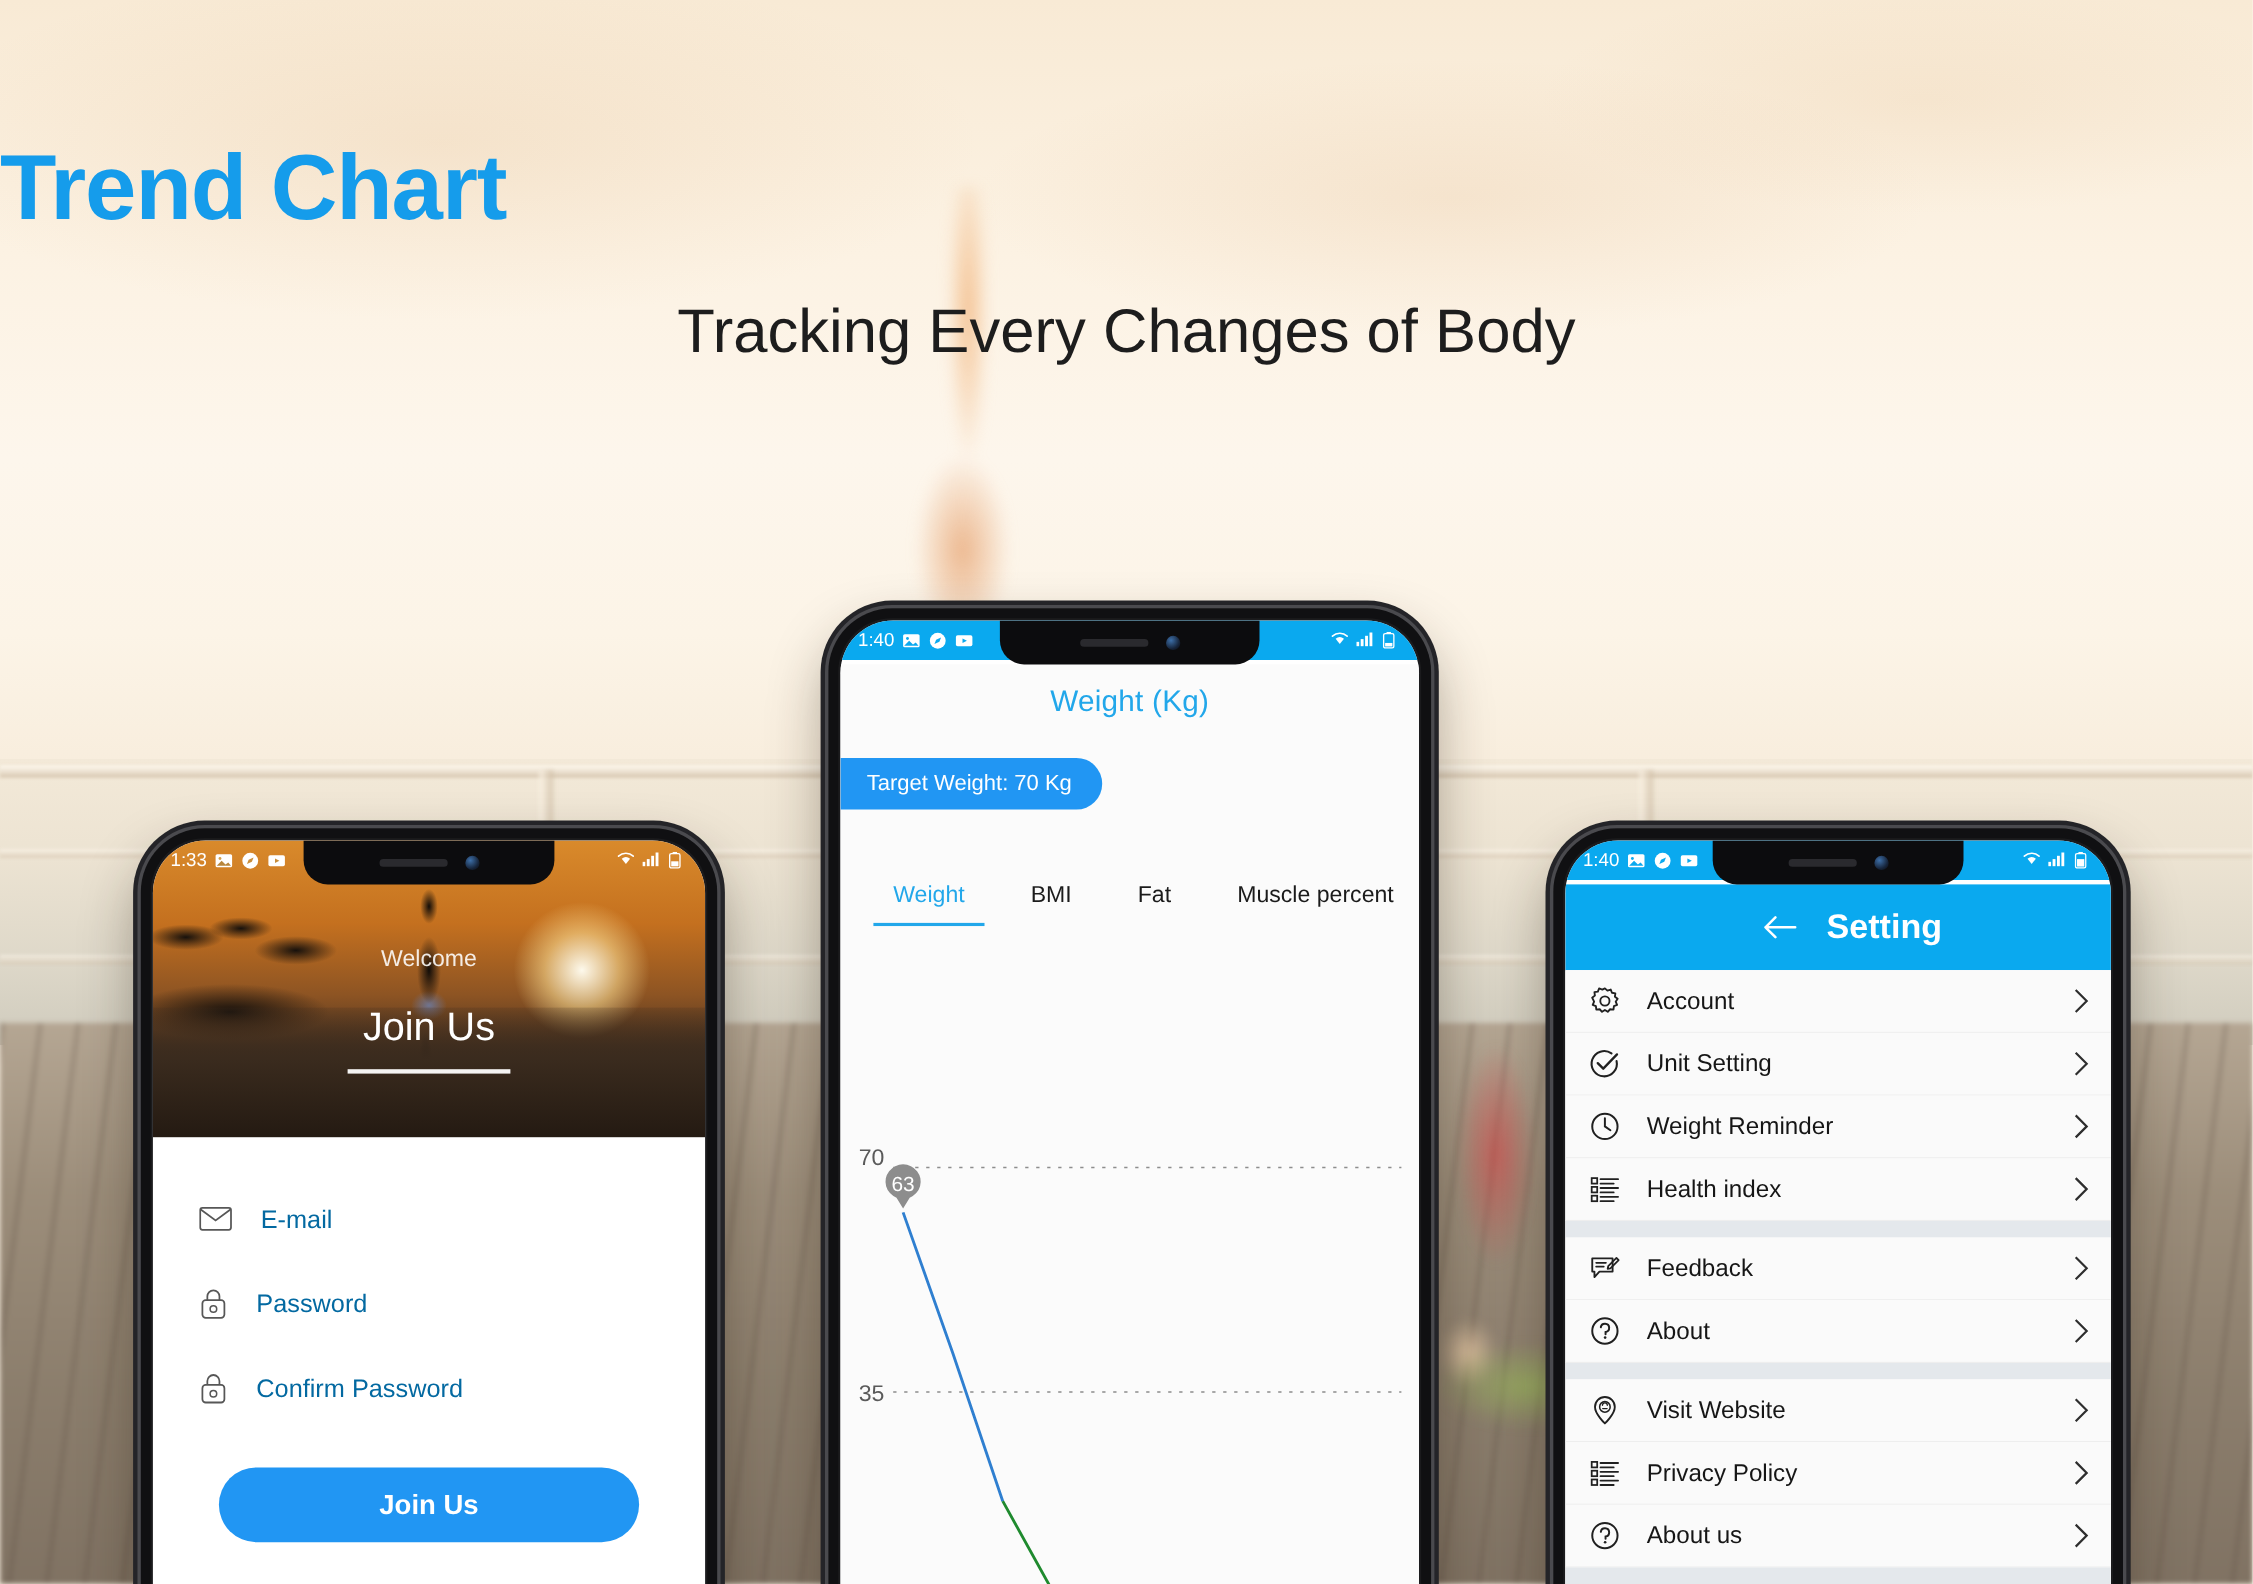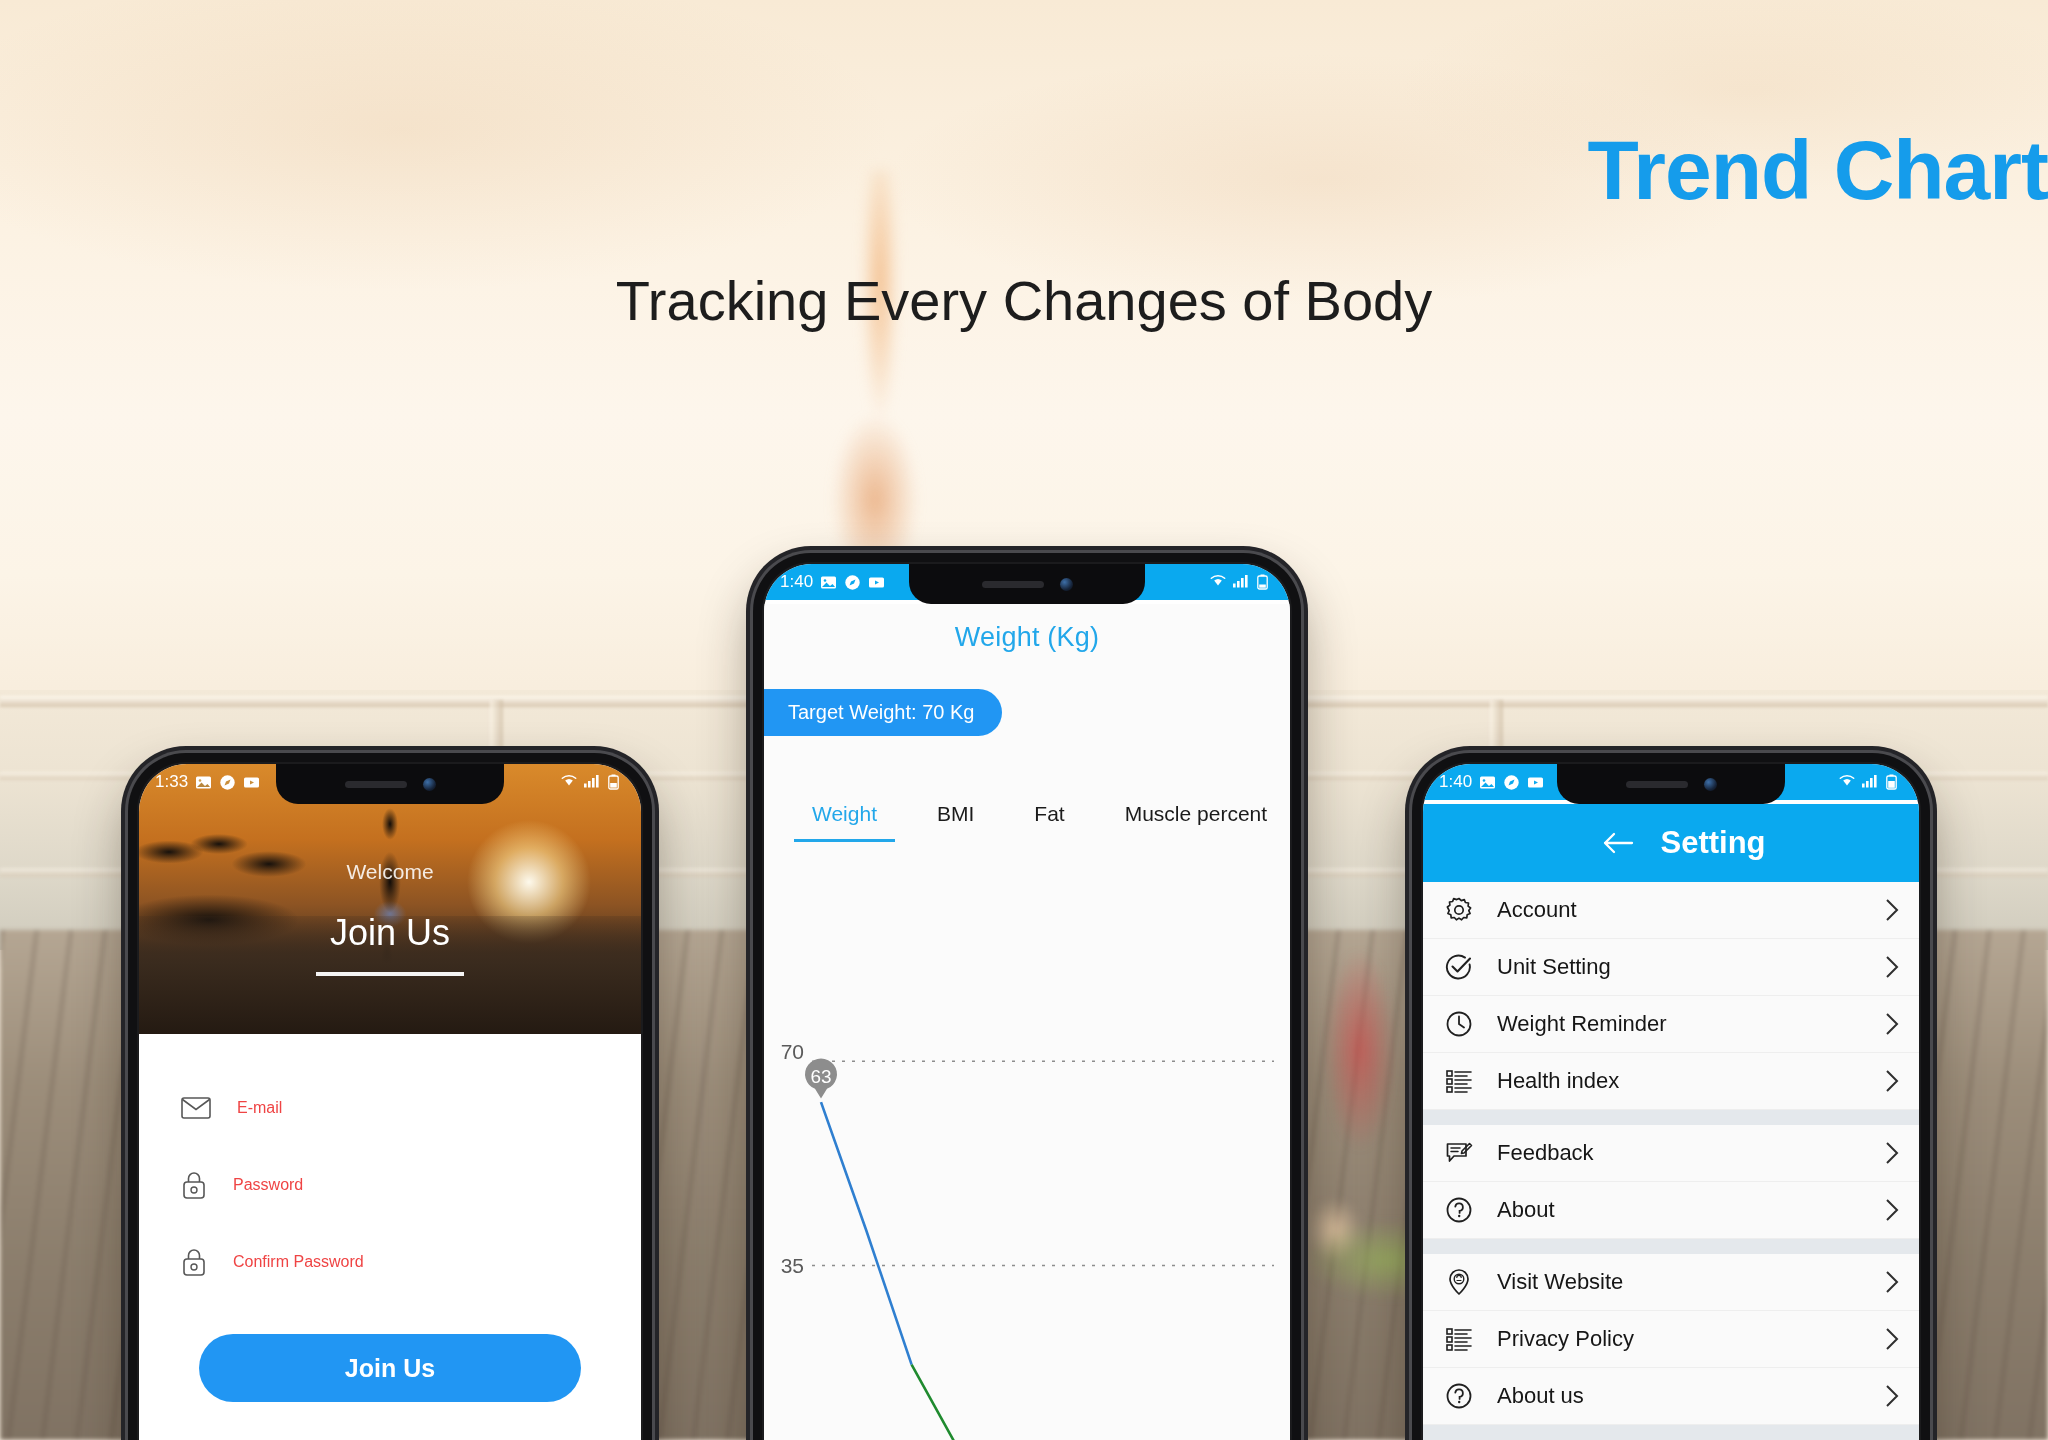--- a/index.html
+++ b/index.html
@@ -67,21 +67,21 @@
     background:
       radial-gradient(ellipse 50px 140px at 120px 120px, rgba(206,72,72,.68), rgba(206,72,72,0) 72%),
       radial-gradient(ellipse 120px 55px at 150px 330px, rgba(158,200,86,.55), rgba(158,200,86,0) 72%),
       radial-gradient(ellipse 38px 46px at 95px 300px, rgba(240,208,170,.75), rgba(240,208,170,0) 70%);
     filter: blur(5px);
   }
 
   
   .hero-title {
     position: absolute; left: 0; top: 122px; width: 2048px;
-    text-align: right;
+    text-align: left;
     font-size: 84px; font-weight: 700; letter-spacing: -1px;
     color: #159ceb;
     font-family: "Liberation Sans", sans-serif;
   }
   .hero-sub {
     position: absolute; left: 0; top: 268px; width: 2048px;
     text-align: center;
     font-size: 56px; font-weight: 400; color: #1d1d1d;
     font-family: "Liberation Sans", sans-serif;
   }
@@ -171,21 +171,21 @@
   }
   .jl-underline {
     position: absolute; left: 50%; transform: translateX(-50%); top: 208px;
     width: 148px; height: 4px; background: rgba(255,255,255,.95); z-index: 5;
   }
   .jl-form { position: absolute; left: 0; right: 0; top: 270px; bottom: 0; background: #fff; }
   .jl-field {
     position: absolute; left: 42px; right: 42px; height: 44px;
     display: flex; align-items: center; gap: 26px;
   }
-  .jl-field .ph { color: #ef4444; font-size: 16px; }
+  .jl-field .ph { color: #0369a1; font-size: 23px; }
   .jl-btn {
     position: absolute; left: 60px; right: 60px; top: 300px; height: 68px;
     border-radius: 34px; background: #2196f3; border: none;
     color: #fff; font-size: 25px; font-weight: 700;
     font-family: "Liberation Sans", sans-serif; cursor: pointer;
   }
 
   
   #phone-centre { left: 753px; top: 553px; width: 548px; height: 960px; }
   #phone-centre .statusbar { background: #0aa9ef; color: #fff; }

